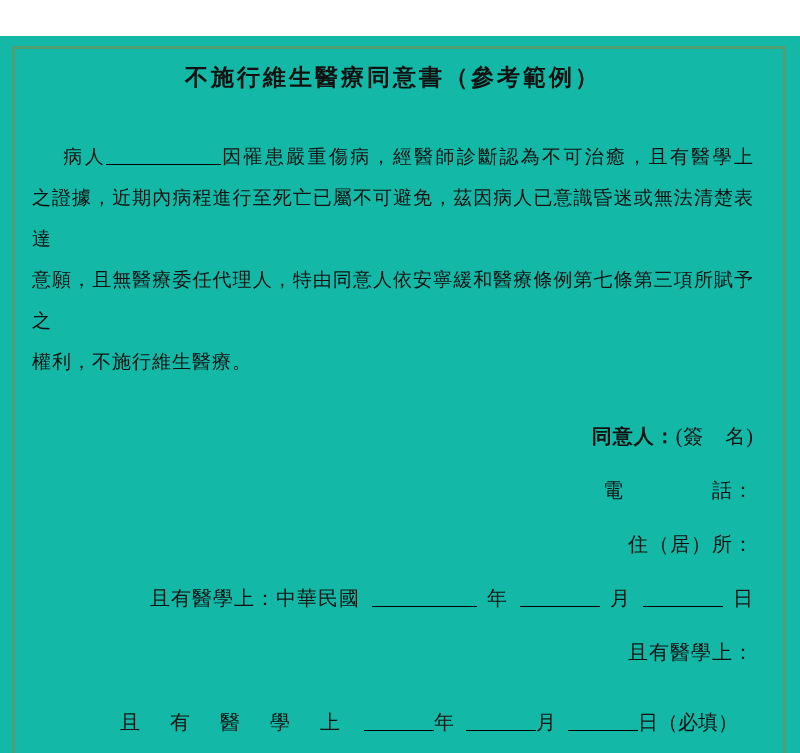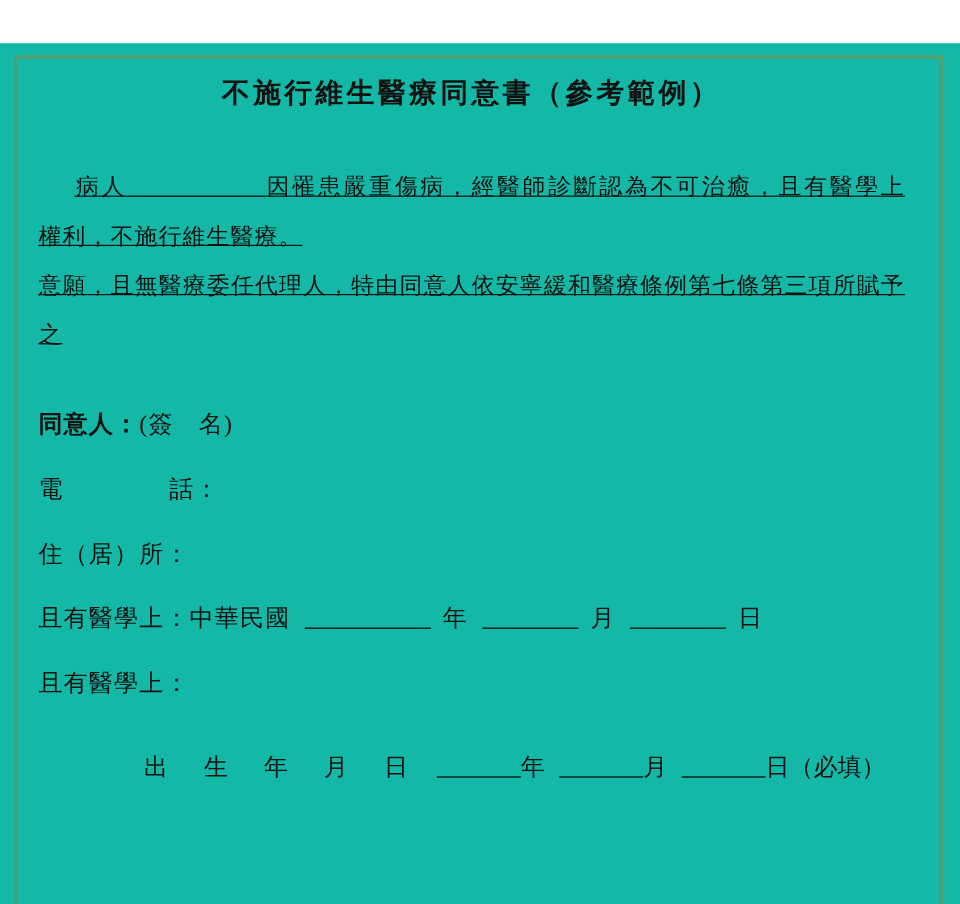--- a/index.html
+++ b/index.html
@@ -30,35 +30,35 @@
     line-height:30px;
     font-weight:bold;
     letter-spacing:3px;
   }
   .para {
     margin-top:43px;
     font-size:19px;
     line-height:41px;
     letter-spacing:1px;
   }
-  .para-line { text-align:justify; text-justify:inter-character;text-decoration:underline; }
+  .para-line { text-align:justify; text-justify:inter-character; }
   .para-line.fill { text-align-last:justify; }
   .indent { display:inline-block; width:30px; }
   .blank {
     display:inline-block;
     border-bottom:1.5px solid #000;
     height:1em;
     margin-bottom:-2px;
   }
   .w115 { width:115px; }
   .w105 { width:105px; }
   .w80  { width:80px; }
   .w70  { width:70px; }
   .fields { margin-top:41px; font-size:20px; }
-  .field-row { line-height:26px; margin-bottom:28px; letter-spacing:1px; }
+  .field-row { line-height:26px; margin-bottom:28px; letter-spacing:1px;text-align:right; }
   .bold { font-weight:bold; }
   .phone-gap { display:inline-block; width:88px; }
   .gap-blank { margin-left:12px; margin-right:10px; }
   .date-row {
     margin-top:44px;
     font-size:20px;
     line-height:26px;
     padding-left:88px;
     letter-spacing:0;
   }
@@ -71,22 +71,23 @@
 <div class="page">
   <div class="frame"></div>
   <div class="content">
 
     <h1 class="title">不施行維生醫療同意書（參考範例）</h1>
 
     <div class="para">
       <div class="para-line fill">
         <span class="indent"></span><span>病人</span><span class="blank w115"></span><span>因罹患嚴重傷病，經醫師診斷認為不可治癒，且有醫學上</span>
       </div>
+      <div class="para-line fill">之證據，近期內病程進行至死亡已屬不可避免，茲因病人已意識昏迷或無法清楚表達</div>
+      <div class="para-line fill">意願，且無醫療委任代理人，特由同意人依安寧緩和醫療條例第七條第三項所賦予之</div>
       <div class="para-line">權利，不施行維生醫療。</div>
-      <div class="para-line fill">意願，且無醫療委任代理人，特由同意人依安寧緩和醫療條例第七條第三項所賦予之</div>
     </div>
 
     <div class="fields">
       <div class="field-row">
         <span class="bold">同意人：</span><span>(簽　名)</span>
       </div>
       <div class="field-row">
         <span>電</span><span class="phone-gap"></span><span>話：</span>
       </div>
       <div class="field-row">
@@ -94,17 +95,17 @@
       </div>
       <div class="field-row">
         <span>且有醫學上：中華民國</span><span class="blank w105 gap-blank"></span><span>年</span><span class="blank w80 gap-blank"></span><span>月</span><span class="blank w80 gap-blank"></span><span>日</span>
       </div>
       <div class="field-row">
         <span>且有醫學上：</span>
       </div>
     </div>
 
     <div class="date-row">
-      <span class="roc">出生年月日</span><span class="blank w70 date-blank"></span><span>年</span><span class="blank w70 date-blank"></span><span>月</span><span class="blank w70 date-blank"></span><span>日</span><span>（必填）</span>
+      <span class="roc">且有醫學上</span><span class="blank w70 date-blank"></span><span>年</span><span class="blank w70 date-blank"></span><span>月</span><span class="blank w70 date-blank"></span><span>日</span><span>（必填）</span>
     </div>
 
   </div>
 </div>
 
 </body></html>

